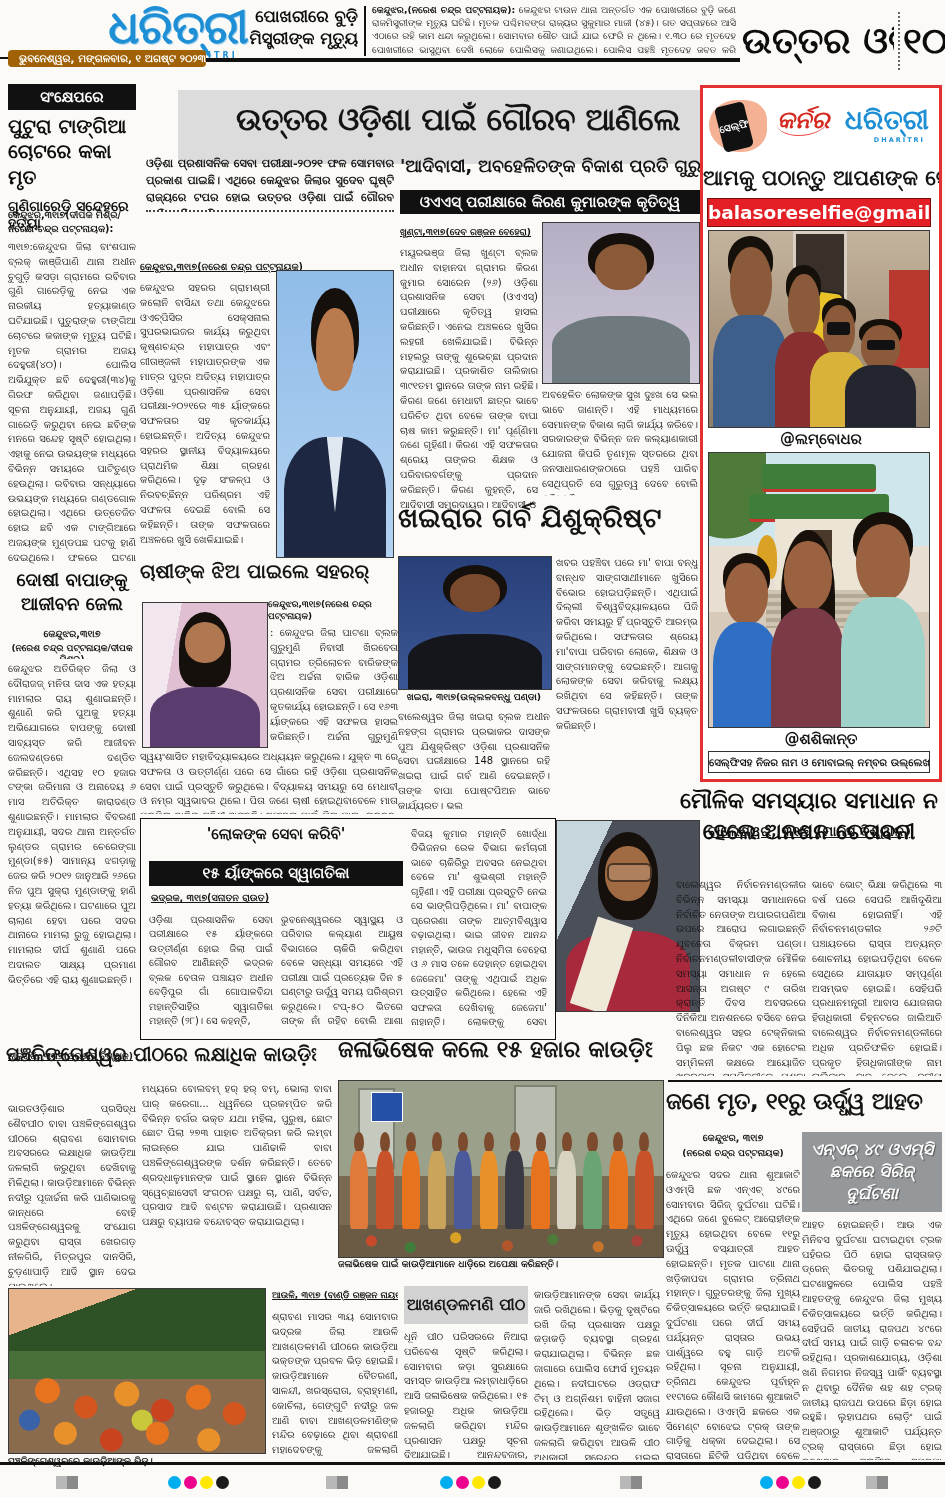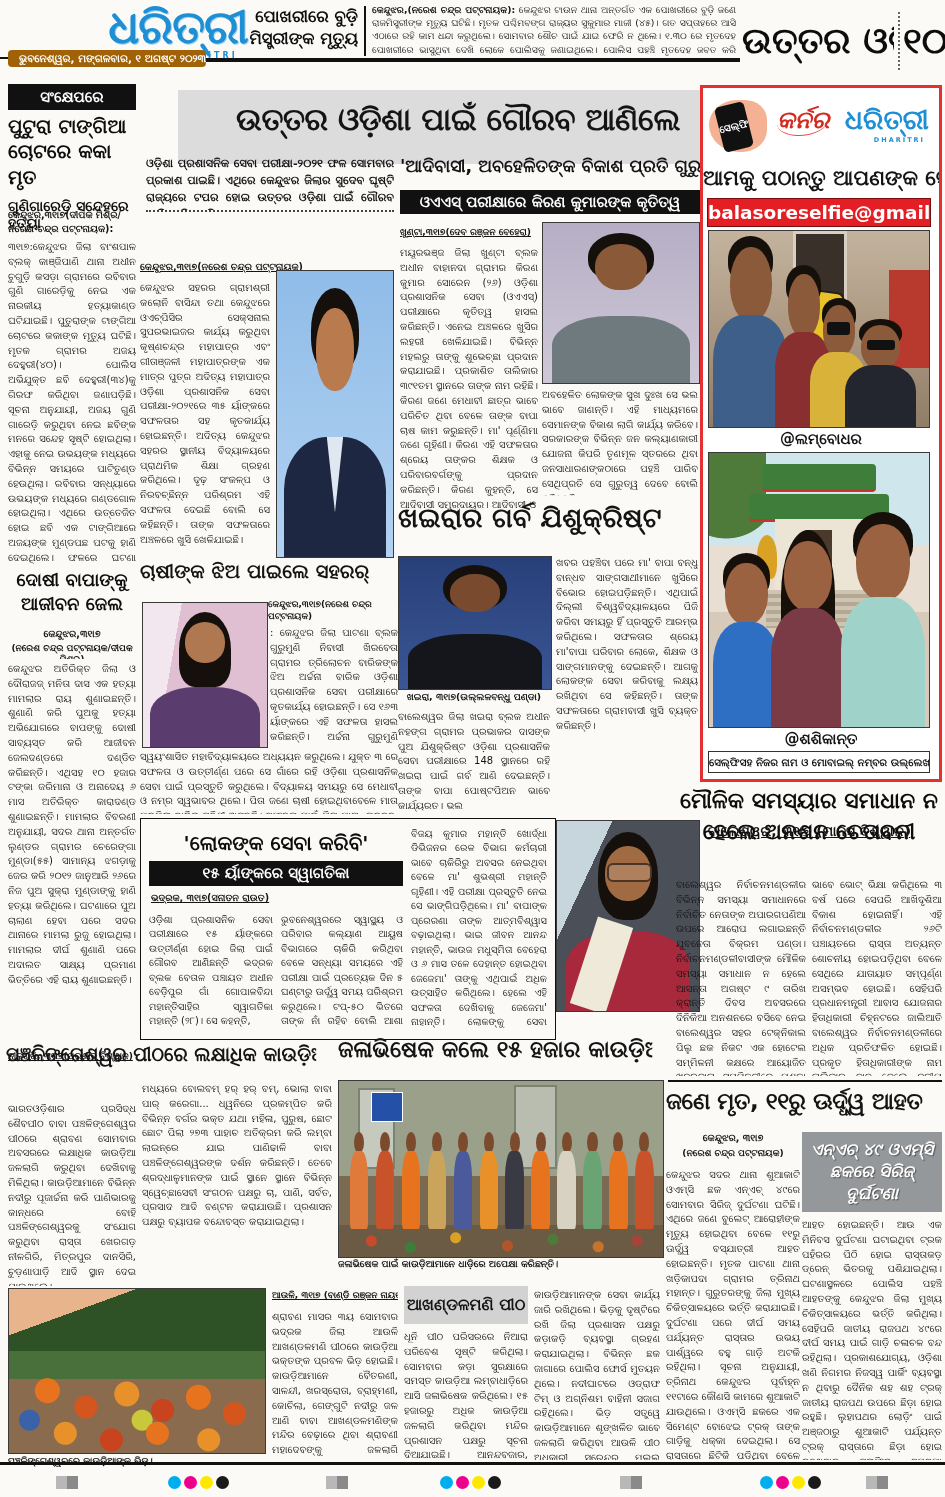--- a/index.html
+++ b/index.html
@@ -231,21 +231,21 @@
   <div class="abs byline" style="left:268px;top:598px;width:130px;height:26px;font-size:8.9px;white-space:normal;line-height:1.35;">କେନ୍ଦୁଝର,୩୧ା୭(ନରେଶ ଚନ୍ଦ୍ର ପଟ୍ଟନାୟକ)</div>
   <div class="photo ph-archana" style="left:142px;top:602px;width:124px;height:144px;">
     <div class="p-hair"></div>
     <div class="p-face"></div>
     <div class="p-torso"></div>
   </div>
   <div class="abs body-text" style="left:270px;top:626px;width:128px;height:120px;">: କେନ୍ଦୁଝର ଜିଲା ପାଟଣା ବ୍ଲକ ଗୁରୁମୁଣି ନିବାସୀ ଖିରବେତା ଗ୍ରାମର ତ୍ରିଲୋଚନ ବାରିକଙ୍କ ଝିଅ ଅର୍ଚ୍ଚନା ବାରିକ ଓଡ଼ିଶା ପ୍ରଶାସନିକ ସେବା ପରୀକ୍ଷାରେ କୃତକାର୍ଯ୍ୟ ହୋଇଛନ୍ତି। ସେ ୧୬୩ ର୍ୟାଙ୍କରେ ଏହି ସଫଳତା ହାସଲ କରିଛନ୍ତି। ଅର୍ଚ୍ଚନା ଗୁରୁମୁଣି ସରସ୍ୱତୀ ଶିଶୁ ବିଦ୍ୟାମନ୍ଦିର, +୨ ବିଜ୍ଞାନ ଯାଜପୁରରୋଡ଼ସ୍ଥିତ ଏକ୍ସେଲସିଅର ଜୁନିୟର କଲେଜ ଓ +୩ ବିଜ୍ଞାନ ଧରଣୀଧର</div>
   <div class="abs body-text" style="left:140px;top:750px;width:258px;height:64px;">ସ୍ୱୟଂଶାସିତ ମହାବିଦ୍ୟାଳୟରେ ଅଧ୍ୟୟନ କରୁଥିଲେ। ଯୁକ୍ତ ୩ ରେ ସଫଳତା ଓ ଉତ୍ତୀର୍ଣ୍ଣ ପରେ ସେ ଗାଁରେ ରହି ଓଡ଼ିଶା ପ୍ରଶାସନିକ ସେବା ପାଇଁ ପ୍ରସ୍ତୁତି କରୁଥିଲେ। ବିଦ୍ୟାଳୟ ସମୟରୁ ସେ ମେଧାବୀ ଓ ନମ୍ର ସ୍ୱଭାବର ଥିଲେ। ପିତା ଜଣେ ଚାଷୀ ହୋଇଥିବାବେଳେ ମାତା ପ୍ରମିଳା ବାରିକ ଗୃହିଣୀ ଅଟନ୍ତି। ସଫଳତା ପାଇଁ ପିତା ମାତା, ଗୁରୁଜନ, ଗୁରୁଜି ଗୁରୁମାମାନଙ୍କୁ ଶ୍ରେୟ ଦେଇଛନ୍ତି। ସଫଳତାରେ ଗ୍ରାମବାସୀ ଗୁରୁମୁଣି ଅଞ୍ଚଳବାସୀ ଖୁସିବ୍ୟକ୍ତ କରିବା ସହ ତାଙ୍କୁ ଶୁଭେଚ୍ଛା ଜଣାଇଛନ୍ତି।</div>
 
   <div class="abs seba-box" style="left:140px;top:818px;width:414px;height:220px;">
-    <div class="abs hl center" style="left:6px;top:12px;width:258px;height:34px;font-size:20px;white-space:nowrap;overflow:hidden;text-align:center;">'ଲୋକଙ୍କ ସେବା କରିବି'</div>
+    <div class="abs hl center" style="left:6px;top:6px;width:258px;height:34px;font-size:15px;white-space:nowrap;overflow:hidden;text-align:center;">'ଲୋକଙ୍କ ସେବା କରିବି'</div>
     <div class="abs blackbar" style="left:8px;top:42px;width:254px;height:25px;font-size:15px;font-weight:bold;text-align:center;line-height:25px;overflow:hidden;white-space:nowrap;">୧୫ ର୍ୟାଙ୍କରେ ସ୍ୱାଗତିକା</div>
     <div class="abs byline" style="left:10px;top:73px;width:250px;height:15px;"><u>ଭଦ୍ରକ, ୩୧ା୭(ସନାତନ ରାଉତ)</u></div>
     <div class="abs body-text" style="left:8px;top:94px;width:124px;height:118px;font-size:9.8px;">ଓଡ଼ିଶା ପ୍ରଶାସନିକ ସେବା ପରୀକ୍ଷାରେ ୧୫ ର୍ୟାଙ୍କରେ ଉତ୍ତୀର୍ଣ୍ଣ ହୋଇ ଜିଲା ପାଇଁ ଗୌରବ ଆଣିଛନ୍ତି ଭଦ୍ରକ ବ୍ଲକ ବେତାଳ ପଞ୍ଚାୟତ ଅଧୀନ ବେଡ଼ିପୁର ଗାଁ ଗୋପାଳବିନ୍ଦା ମହାନ୍ତିସାହିର ସ୍ୱାଗତିକା ମହାନ୍ତି (୨୮)। ସେ କହନ୍ତି,</div>
     <div class="abs body-text" style="left:140px;top:94px;width:122px;height:118px;font-size:9.8px;">ଭୁବନେଶ୍ୱରରେ ସ୍ୱାସ୍ଥ୍ୟ ଓ ପରିବାର କଲ୍ୟାଣ ଆୟୁଷ ବିଭାଗରେ ଚାକିରି କରିଥିବା ବେଳେ ସନ୍ଧ୍ୟା ସମୟରେ ଏହି ପରୀକ୍ଷା ପାଇଁ ପ୍ରତ୍ୟେକ ଦିନ ୫ ଘଣ୍ଟାରୁ ଊର୍ଦ୍ଧ୍ୱ ସମୟ ପରିଶ୍ରମ କରୁଥିଲେ। ଟପ୍-୫୦ ଭିତରେ ତାଙ୍କ ନାଁ ରହିବ ବୋଲି ଆଶା ରଖିଥିଲେ। ତାହାଠାରୁ ଅଧିକ ଫଳ ମିଳିଥିବାରୁ ସେ ଖୁସିବ୍ୟକ୍ତ କରିଛନ୍ତି। ବାପା</div>
     <div class="abs body-text" style="left:270px;top:8px;width:136px;height:204px;font-size:9.8px;">ବିଜୟ କୁମାର ମହାନ୍ତି ଖୋର୍ଦ୍ଧା ଡିଭିଜନର ରେଳ ବିଭାଗ କର୍ମଚାରୀ ଭାବେ ଚାକିରିରୁ ଅବସର ନେଇଥିବା ବେଳେ ମା' ଶୁଭଶ୍ରୀ ମହାନ୍ତି ଗୃହିଣୀ। ଏହି ପରୀକ୍ଷା ପ୍ରସ୍ତୁତି ନେଇ ସେ ଭାଙ୍ଗିପଡ଼ିଥିଲେ। ମା' ବାପାଙ୍କ ପ୍ରେରଣା ତାଙ୍କ ଆତ୍ମବିଶ୍ୱାସ ବଢ଼ାଇଥିଲା। ଭାଇ ଜୀବନ ଆନନ୍ଦ ମହାନ୍ତି, ଭାଉଜ ମଧୁସ୍ମିତା ବେହେରା ଓ ୬ ମାସ ତଳେ ଦେହାନ୍ତ ହୋଇଥିବା ଜେଜେମା' ତାଙ୍କୁ ଏଥିପାଇଁ ଅଧିକ ଉତ୍ସାହିତ କରିଥିଲେ। ହେଲେ ଏହି ସଫଳତା ଦେଖିବାକୁ ଜେଜେମା' ନାହାନ୍ତି। ଲୋକଙ୍କୁ ସେବା ଯୋଗାଇବା ପାଇଁ ଲକ୍ଷ୍ୟ ରଖିଥିବା ସେ କହିଛନ୍ତି।</div>
   </div>
   <div class="photo ph-swag" style="left:556px;top:820px;width:142px;height:190px;">
     <div class="p-hair"></div>
     <div class="p-face"></div>
     <div class="p-glasses"></div>

